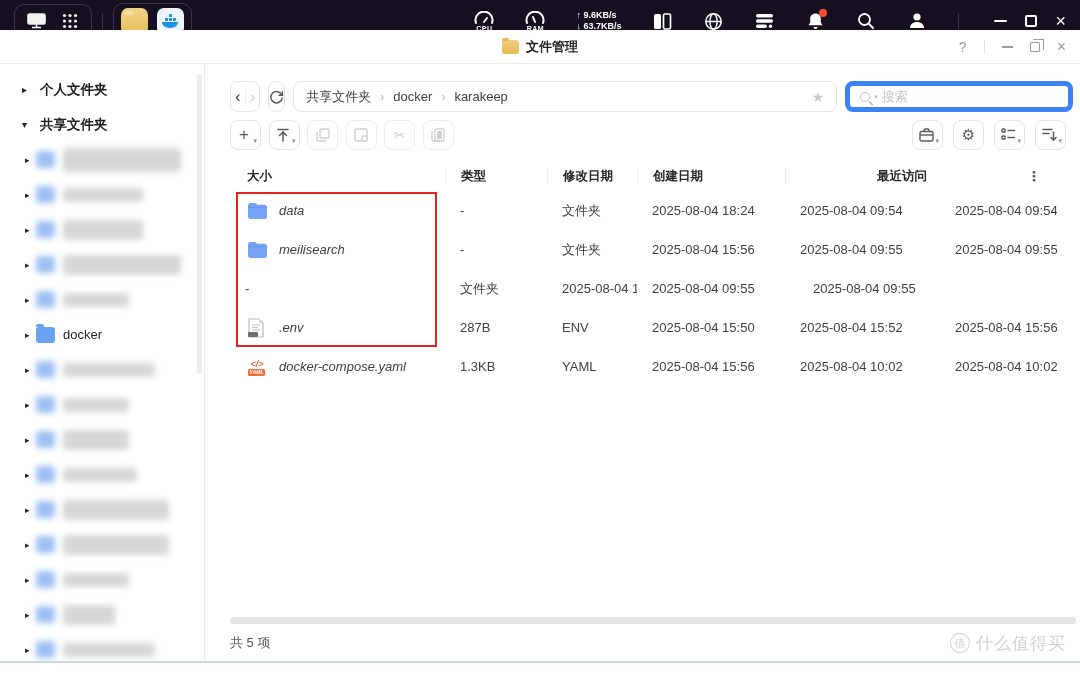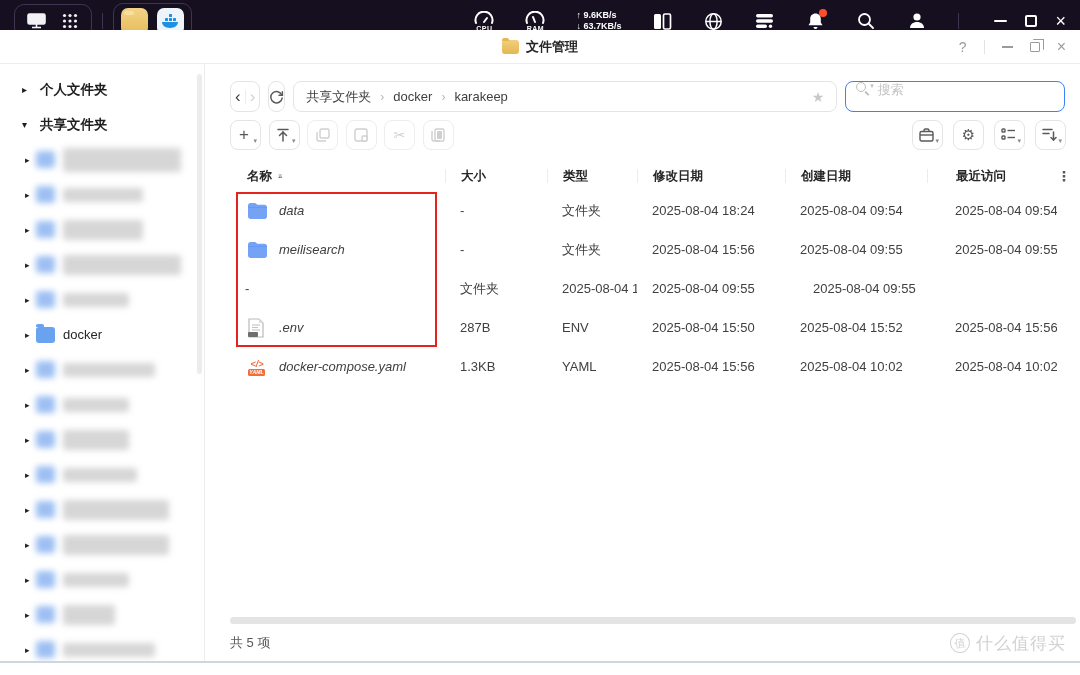--- a/index.html
+++ b/index.html
@@ -91,22 +91,22 @@
   .chev.dis { color:#d2d2d2; }
   .h-div { width:1px; height:14px; background:#ececec; }
   .sqbtn { width:31px; height:31px; border:1px solid #e4e4e4; border-radius:8px;
     display:flex; align-items:center; justify-content:center; margin-left:8px;
     background:#fff; color:#595959; }
   .crumbbox { height:31px; border:1px solid #e4e4e4; border-radius:8px; margin-left:8px;
     flex:none; width:544px; display:flex; align-items:center; padding:0 12px; gap:9px; }
   .crumb { font-size:13px; color:#404040; cursor:pointer; }
   .crumb-sep { font-size:12px; color:#b5b5b5; }
   .crumb-star { margin-left:auto; font-size:14px; color:#c9c9c9; }
-  .searchbox { height:31px; border:1px solid #3b82f6; border-radius:8px; margin-left:8px;
-    flex:1; display:flex; align-items:flex-start; padding:0 10px; gap:4px; }
+  .searchbox { height:31px; border:5px solid #3b82f6; border-radius:8px; margin-left:8px;
+    flex:1; display:flex; align-items:center; padding:0 10px; gap:4px; }
   .mag { width:10px; height:10px; border:1.6px solid #bdbdbd; border-radius:50%;
     position:relative; flex:none; }
   .mag::after { content:""; position:absolute; width:1.6px; height:5px; background:#bdbdbd;
     transform:rotate(-45deg); left:9px; top:8px; }
   .s-caret { font-size:7px; color:#bdbdbd; }
   .searchbox input { border:none; outline:none; flex:1; font-size:13px; color:#404040;
     background:transparent; font-family:inherit; }
   .searchbox input::placeholder { color:#c3c3c3; }
 
   .toolbar { position:absolute; top:55px; left:24px; right:14px; height:31px;
@@ -125,21 +125,21 @@
   .tbtn.r { margin-left:2.5px; }
 
   
   .gridrow { display:grid; grid-template-columns:215px 102px 90px 148px 142px 130px 1fr;
     align-items:center; }
   .thead { position:absolute; top:97px; left:24px; right:14px; height:30px; }
   .th { font-size:12.5px; color:#262626; font-weight:bold; padding-left:15px;
     display:flex; align-items:center; gap:5px; height:14px; }
   .th + .th { border-left:1px solid #ececec; }
   .th:first-child { padding-left:17px; }
-  .th.acc { padding-left:28px; }
+  .th.acc { padding-left:28px;justify-content:flex-end; }
   .sortstack { display:flex; flex-direction:column; line-height:0; }
   .sortstack .up { font-size:6.5px; color:#3478f6; }
   .sortstack .dn { font-size:6.5px; color:#c4c4c4; }
   .th-kebab { justify-self:end; padding-right:16px; font-size:14px; color:#595959;
     font-weight:bold; letter-spacing:0; }
   .rows { position:absolute; top:127px; left:24px; right:14px; }
   .frow { height:39px; cursor:default; }
   .cell { font-size:13px; color:#404040; padding-left:15px; white-space:nowrap;
     overflow:hidden; }
   .cell.acc { padding-left:28px; }
@@ -498,27 +498,20 @@
           <line x1="1" y1="1.5" x2="10" y2="1.5"></line>
             <line x1="1" y1="5.5" x2="7" y2="5.5"></line>
           <line x1="11.5" y1="4" x2="11.5" y2="12"></line>
             <path d="M9 9.5l2.5 2.5L14 9.5"></path>
         </svg>
         <span class="caret">▾</span>
       </span>
     </div>
 
     <div class="thead gridrow">
-      <span class="th">
-        <span>名称</span>
-        <span class="sortstack">
-          <span class="up">▲</span>
-          <span class="dn">▼</span>
-        </span>
-      </span>
       <span class="th">
           <span>大小</span>
         </span>
       <span class="th">
           <span>类型</span>
         </span>
       <span class="th">
           <span>修改日期</span>
         </span>
       <span class="th">

